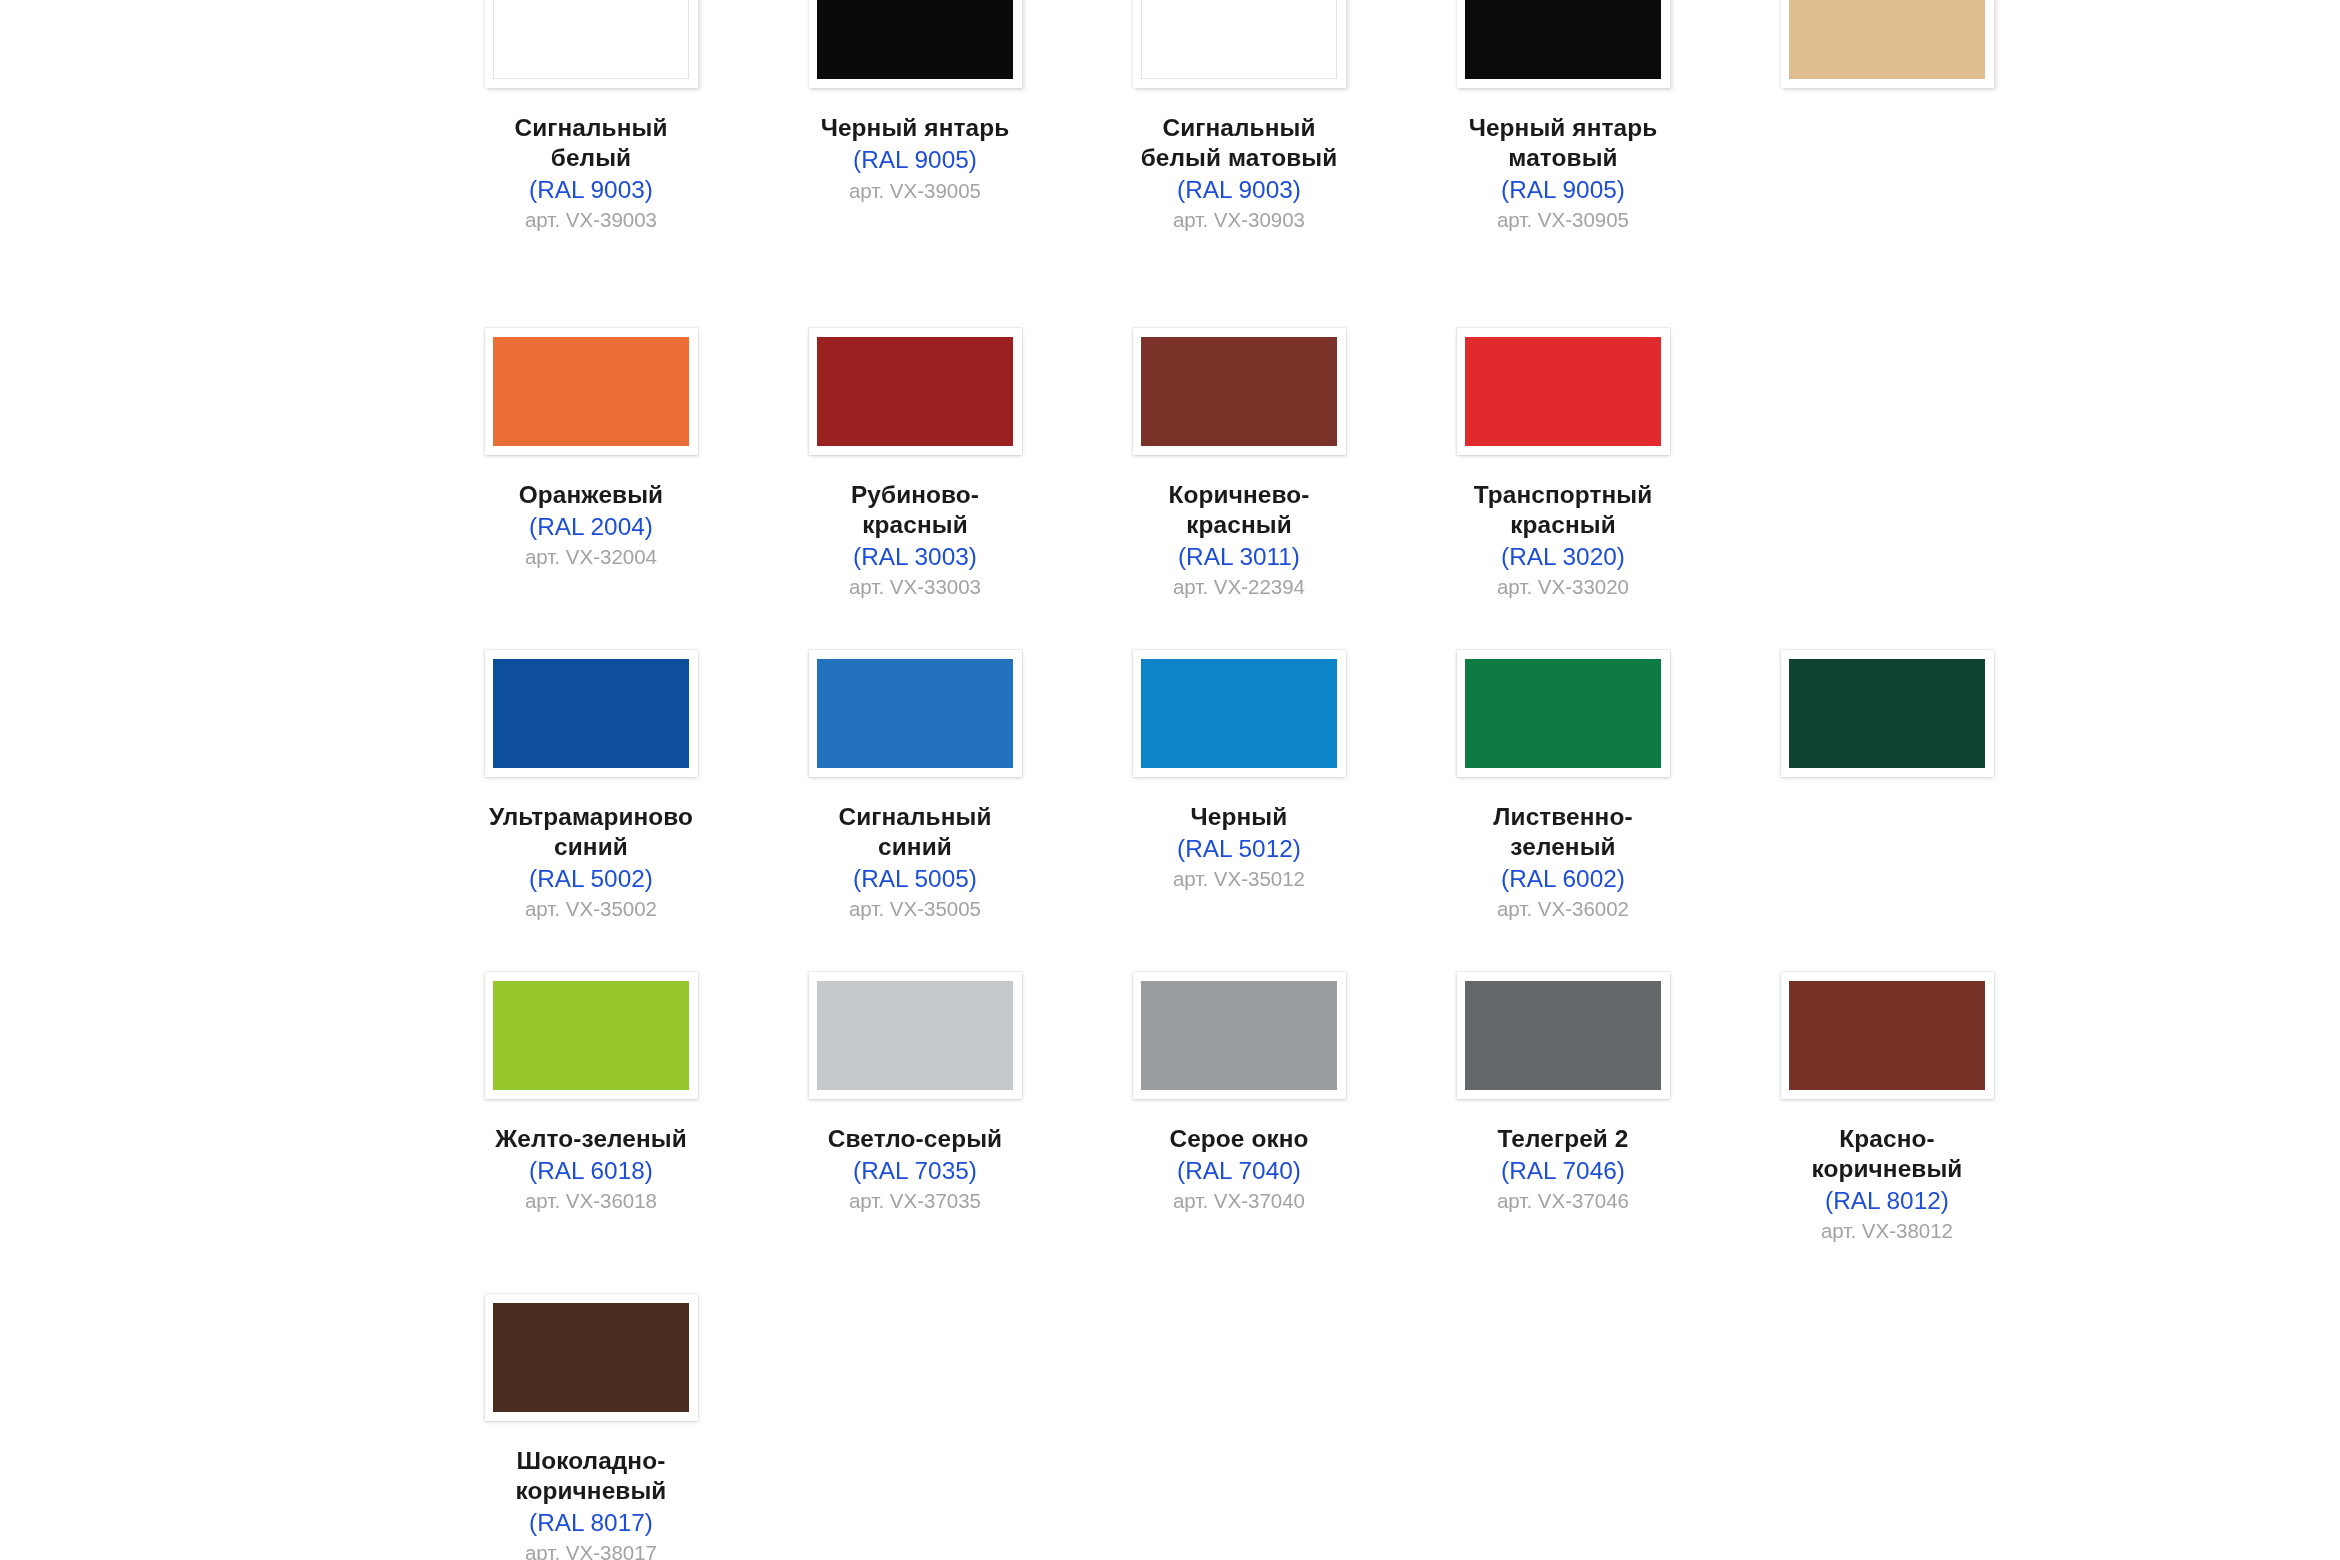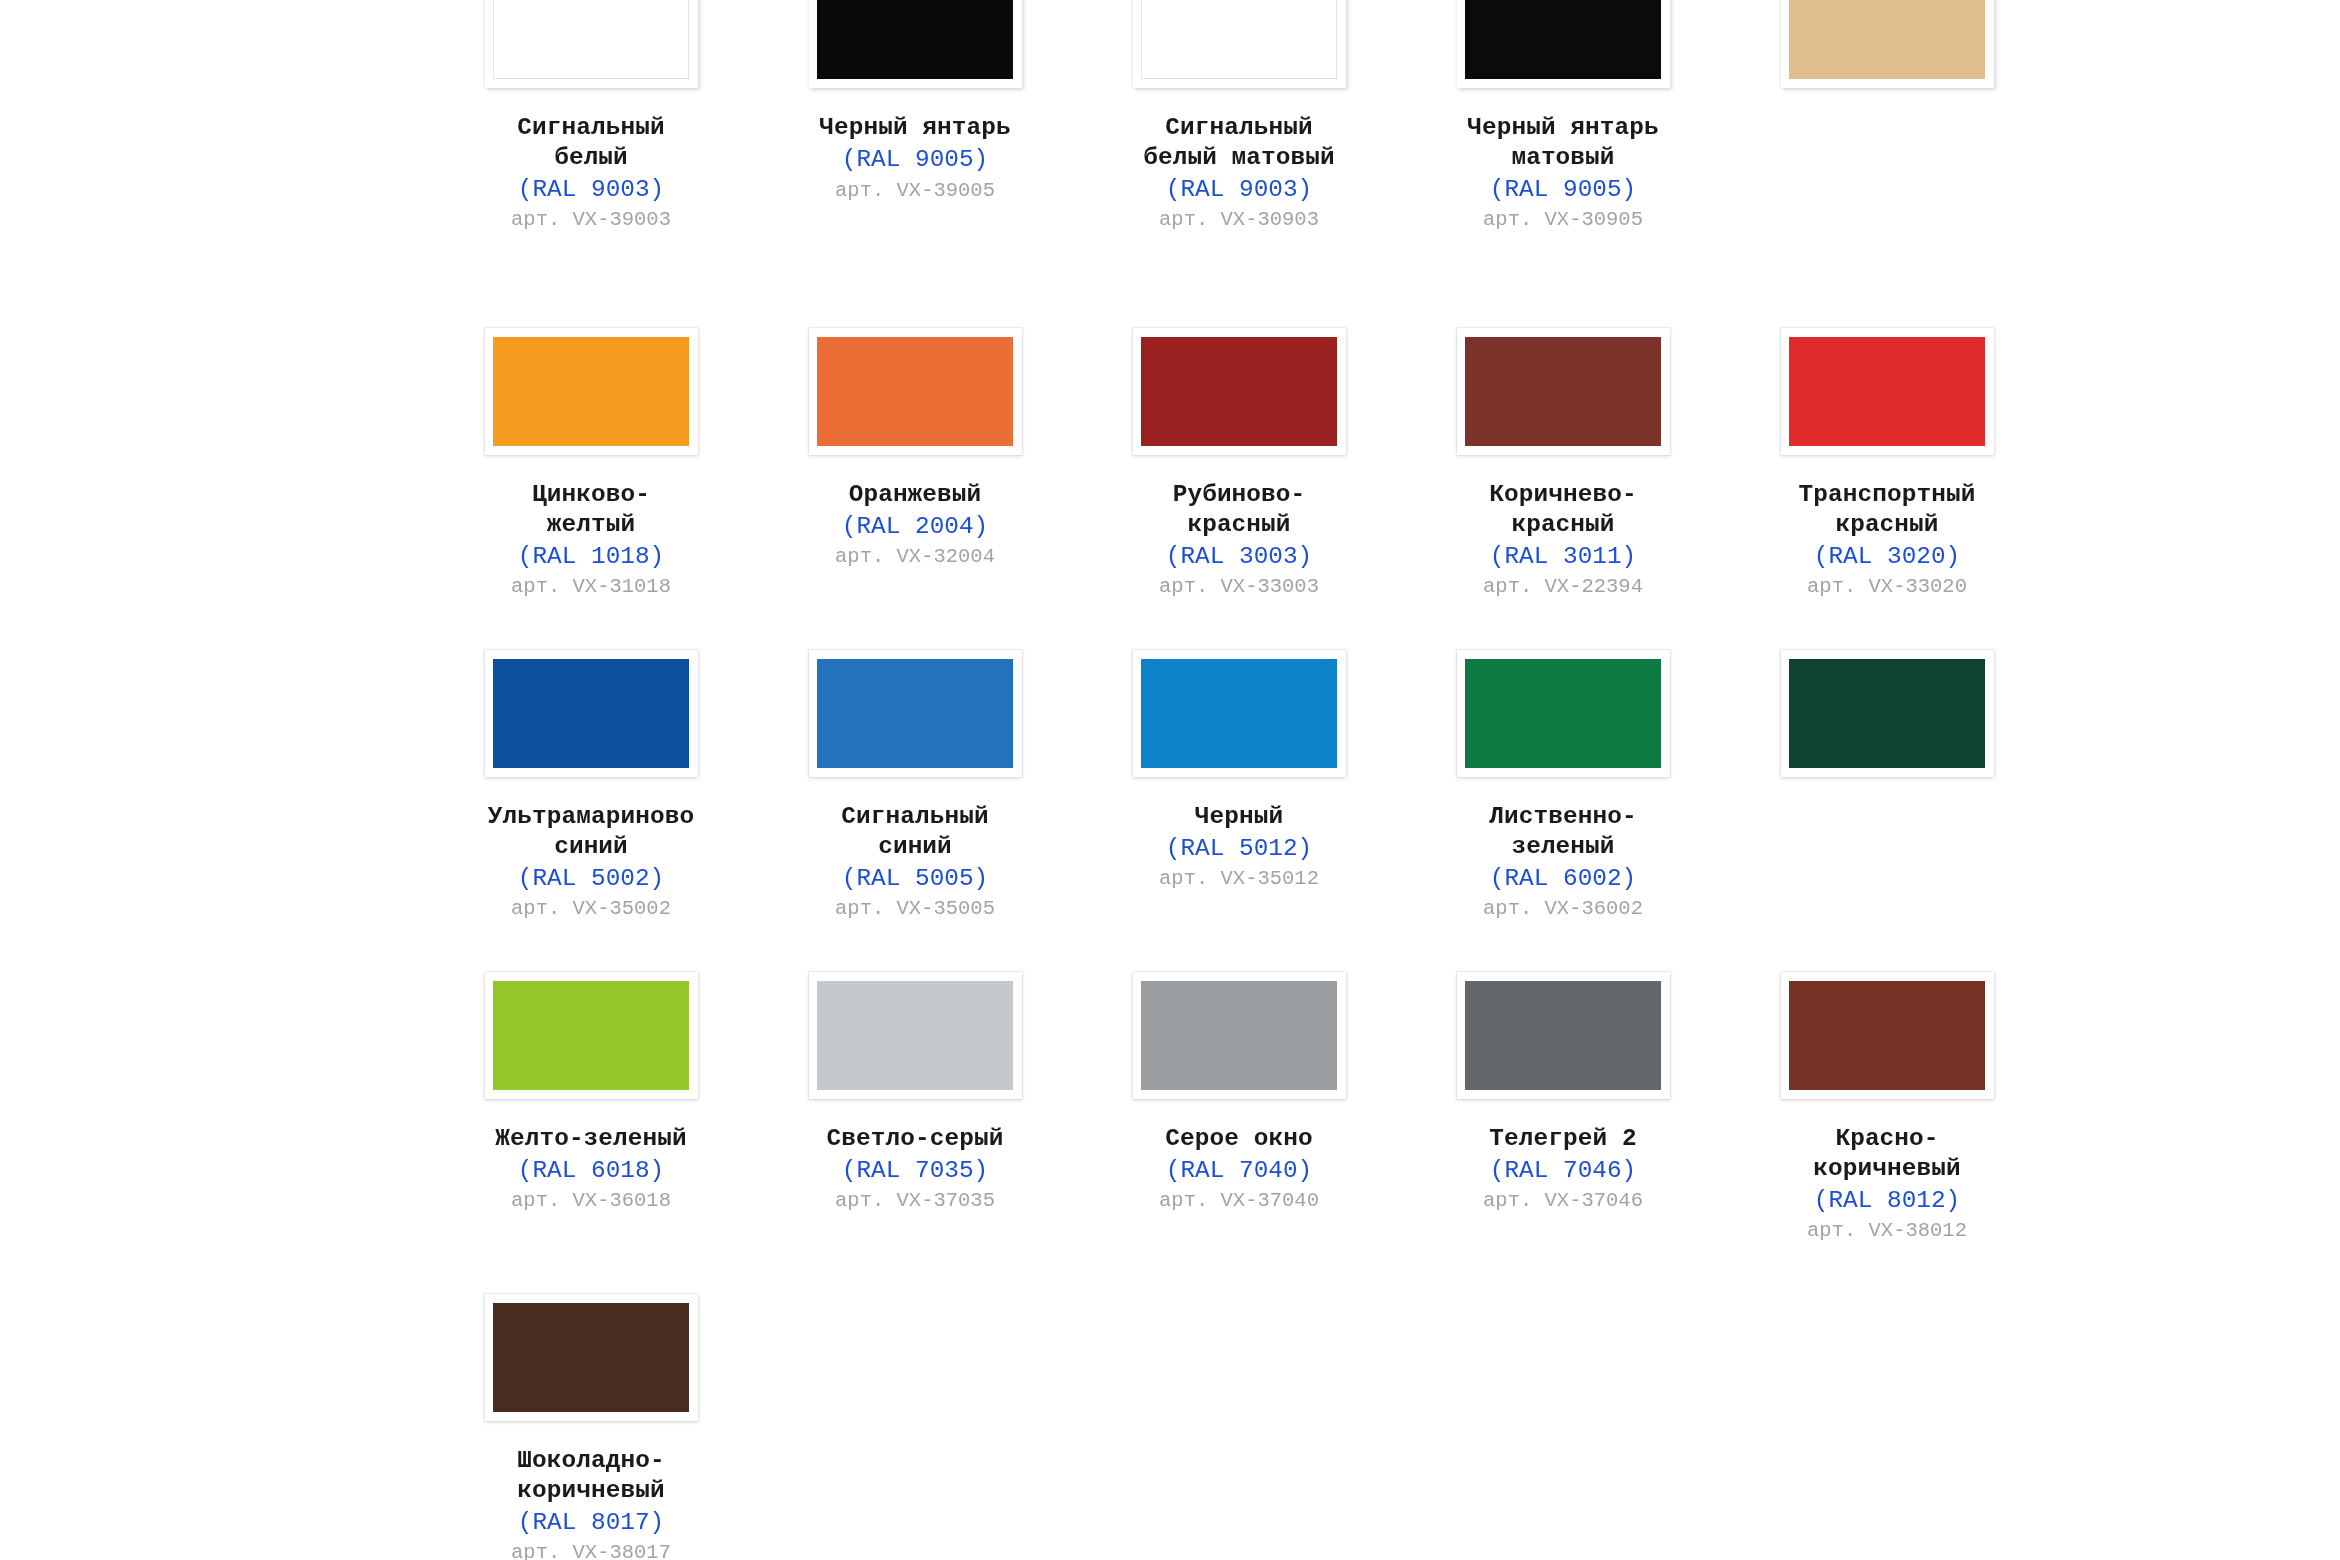--- a/index.html
+++ b/index.html
@@ -30,21 +30,20 @@
     align-items: flex-start;
     height: 322px;
   }
 
   .swatch-cell {
     width: 324px;
     box-sizing: border-box;
     display: flex;
     flex-direction: column;
     align-items: center;
-    font-family: Liberation Mono, monospace;
   }
 
   
   .chip-frame {
     width: 213px;
     height: 127px;
     box-sizing: border-box;
     background: #ffffff;
     padding: 8.8px;
     box-shadow: 0 1px 3.9px rgba(0,0,0,0.17), 0 0 0 1px rgba(0,0,0,0.04);
@@ -149,31 +148,20 @@
       </div>
       <div class="swatch-cell">
         <div class="chip-frame">
           <div class="chip" style="background: rgb(224, 189, 142);"></div>
         </div>
       </div>
     </div>
     <div class="swatch-row">
       <div class="swatch-cell">
         <div class="chip-frame">
-          <div class="chip" style="background: rgb(245, 155, 32);"></div>
-        </div>
-        <div class="chip-caption">
-          <div class="chip-name">Цинково-
-желтый</div>
-          <div class="chip-ral">(RAL 1018)</div>
-          <div class="chip-art">арт. VX-31018</div>
-        </div>
-      </div>
-      <div class="swatch-cell">
-        <div class="chip-frame">
           <div class="chip" style="background: rgb(234, 110, 53);"></div>
         </div>
         <div class="chip-caption">
           <div class="chip-name">Оранжевый</div>
           <div class="chip-ral">(RAL 2004)</div>
           <div class="chip-art">арт. VX-32004</div>
         </div>
       </div>
       <div class="swatch-cell">
         <div class="chip-frame">

